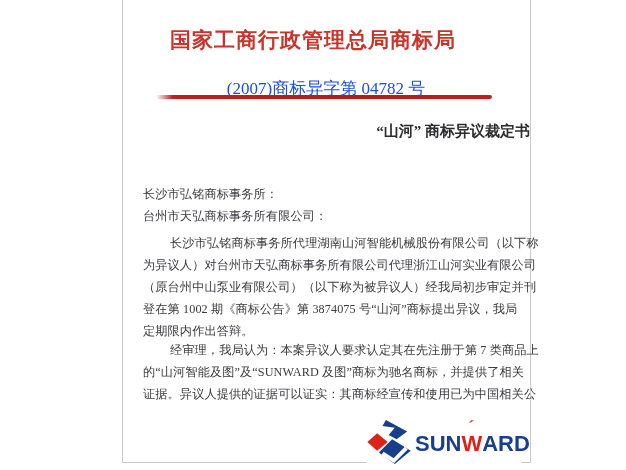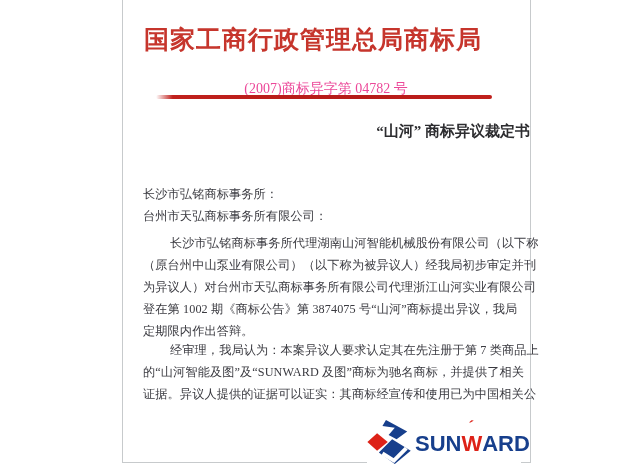--- a/index.html
+++ b/index.html
@@ -12,30 +12,30 @@
   }
   
   .edge{position:absolute;background:#c7cacc;}
   .edge-left{left:122px;top:0;width:1px;height:462px;}
   .edge-right{left:530px;top:0;width:1px;height:462px;}
   .edge-bottom{left:122px;top:462px;width:409px;height:1px;}
 
   .doc-title{
     position:absolute;left:0;top:24px;width:626px;
     text-align:center;
-    font-size:25px;line-height:32px;font-weight:bold;
+    font-size:21px;line-height:32px;font-weight:bold;
     letter-spacing:1px;
     color:#c6352c;
     white-space:nowrap;
   }
   .doc-number{
     position:absolute;left:122px;top:80px;width:408px;
     text-align:center;
-    font-size:14px;line-height:17px;
-    color:#ec4899;
+    font-size:17px;line-height:17px;
+    color:#1d4ed8;
     white-space:nowrap;
   }
   .red-rule{
     position:absolute;left:156px;top:95px;width:336px;height:4px;
     background:linear-gradient(to right, rgba(192,32,28,0) 0%, #c0201c 5%, #b61b18 60%, #c0201c 100%);
     border-radius:2px;
   }
   .doc-subtitle{
     position:absolute;left:122px;top:122px;width:408px;
     text-align:right;
@@ -88,22 +88,22 @@
 
   <div class="doc-title">国家工商行政管理总局商标局</div>
   <div class="doc-number">(2007)商标异字第 04782 号</div>
   <div class="red-rule"></div>
   <div class="doc-subtitle">“山河” 商标异议裁定书</div>
 
   <div class="body-text">
     <div class="body-line">长沙市弘铭商标事务所：</div>
     <div class="body-line">台州市天弘商标事务所有限公司：</div>
     <div class="body-line indent gap-para1">长沙市弘铭商标事务所代理湖南山河智能机械股份有限公司（以下称</div>
+    <div class="body-line">为异议人）对台州市天弘商标事务所有限公司代理浙江山河实业有限公司</div>
     <div class="body-line">（原台州中山泵业有限公司）（以下称为被异议人）经我局初步审定并刊</div>
-    <div class="body-line">为异议人）对台州市天弘商标事务所有限公司代理浙江山河实业有限公司</div>
     <div class="body-line">登在第 1002 期《商标公告》第 3874075 号“山河”商标提出异议，我局</div>
     <div class="body-line">定期限内作出答辩。</div>
     <div class="body-line indent gap-para2">经审理，我局认为：本案异议人要求认定其在先注册于第 7 类商品上</div>
     <div class="body-line">的“山河智能及图”及“SUNWARD 及图”商标为驰名商标，并提供了相关</div>
     <div class="body-line">证据。异议人提供的证据可以证实：其商标经宣传和使用已为中国相关公</div>
   </div>
 
   <div class="sunward-logo">
     <svg class="sunward-icon" viewBox="0 0 50 52" xmlns="http://www.w3.org/2000/svg">
       <polygon fill="#173f8c" points="21,1 45,14 33,23 24,18 31,10 17,8"></polygon>

